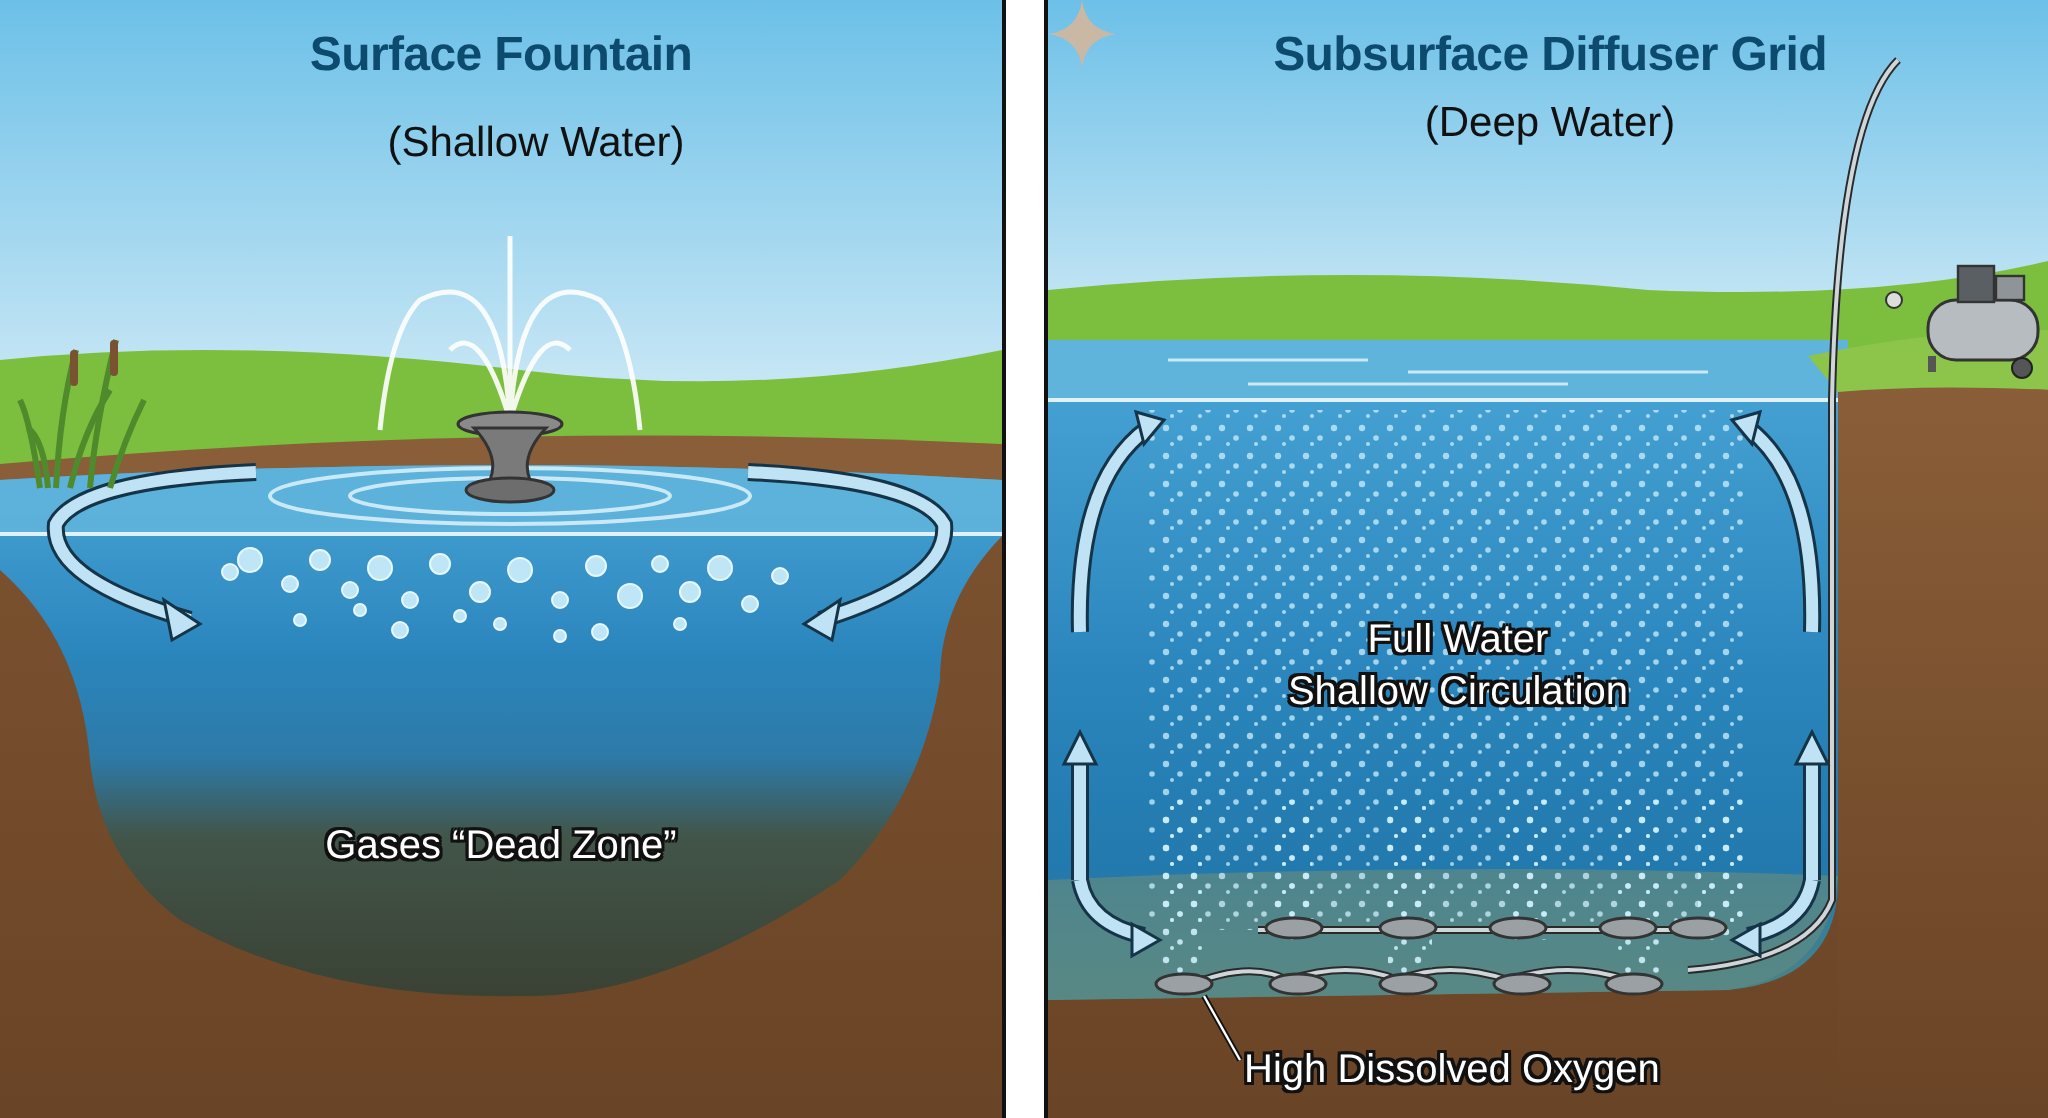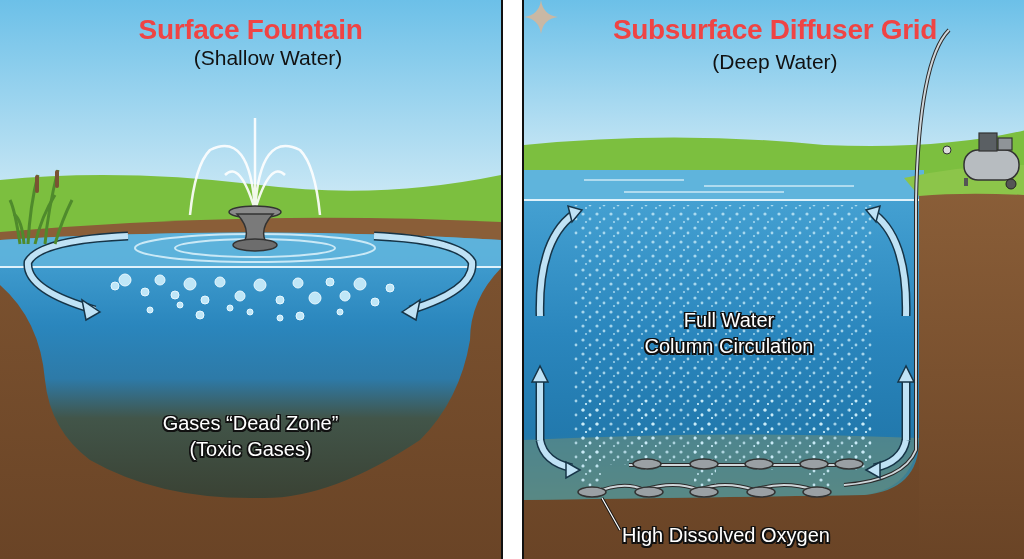--- a/index.html
+++ b/index.html
@@ -1,21 +1,21 @@
 <!DOCTYPE html>
 <html><head>
 <meta charset="utf-8">
 <style>
   html,body{margin:0;padding:0;}
   body{width:1024px;height:559px;overflow:hidden;background:#fff;font-family:"Liberation Sans",sans-serif;position:relative;}
   .panel{position:absolute;top:0;height:559px;overflow:hidden;}
   #left{left:0;width:501px;border-right:2px solid #111;}
   #right{left:522px;width:502px;border-left:2px solid #111;}
   .panel svg{position:absolute;left:0;top:0;}
-  .title{position:absolute;left:0;right:0;text-align:center;font-weight:bold;color:#ef4444;font-size:28px;letter-spacing:-0.3px;}
+  .title{position:absolute;left:0;right:0;text-align:center;font-weight:bold;color:#0c4a6e;font-size:24px;letter-spacing:-0.3px;}
   .subtitle{position:absolute;left:0;right:0;text-align:center;color:#111;font-size:21px;}
   .label{position:absolute;text-align:center;color:#fff;font-size:20px;line-height:26px;
     text-shadow:-1.5px -1.5px 0 #111,1.5px -1.5px 0 #111,-1.5px 1.5px 0 #111,1.5px 1.5px 0 #111,0 1.5px 0 #111,0 -1.5px 0 #111,1.5px 0 0 #111,-1.5px 0 0 #111;}
   #sparkle{position:absolute;right:22px;bottom:22px;width:34px;height:34px;}
 </style>
 </head>
 <body>
 
 <div id="left" class="panel">
   <svg width="501" height="559" viewBox="0 0 501 559">
@@ -108,24 +108,23 @@
         <path d="M255 210 Q240 160 225 175"></path>
         <path d="M255 210 Q270 160 285 175"></path>
         <path d="M255 210 L255 118"></path>
       </g>
       <ellipse cx="255" cy="212" rx="26" ry="6" fill="#8a8a8a" stroke="#333" stroke-width="1.5"></ellipse>
       <path d="M237 214 Q250 228 245 240 L265 240 Q260 228 273 214 Z" fill="#7a7a7a" stroke="#333" stroke-width="1.5"></path>
       <ellipse cx="255" cy="245" rx="22" ry="6" fill="#6d6d6d" stroke="#333" stroke-width="1.5"></ellipse>
     </g>
   </svg>
   <div class="title" style="top:14px;">Surface Fountain</div>
-  <div class="subtitle" style="top:46px;margin-left:35px;">(Shallow Water)</div>
+  <div class="subtitle" style="top:60px;margin-left:35px;">(Shallow Water)</div>
   <div class="label" style="left:0;right:0;top:410px;">
     <div>Gases “Dead Zone”</div>
-    <div>(Toxic Gases)</div>
   </div>
 </div>
 
 <div id="right" class="panel">
   <svg width="502" height="559" viewBox="0 0 502 559">
     <defs>
       <linearGradient id="skyR" x1="0" y1="0" x2="0" y2="1">
         <stop offset="0" stop-color="#6cc0e8"></stop>
           <stop offset="1" stop-color="#d2ebf6"></stop>
       </linearGradient>
@@ -232,21 +231,21 @@
       <rect x="474" y="138" width="14" height="12" fill="#8f9498" stroke="#333" stroke-width="1.2"></rect>
       <circle cx="487" cy="184" r="5" fill="#555" stroke="#222"></circle>
       <rect x="440" y="178" width="4" height="8" fill="#555"></rect>
       <circle cx="423" cy="150" r="4" fill="#ddd" stroke="#333"></circle>
     </g>
   </svg>
   <div class="title" style="top:14px;">Subsurface Diffuser Grid</div>
   <div class="subtitle" style="top:50px;">(Deep Water)</div>
   <div class="label" style="left:0;right:92px;top:307px;">
     <div>Full Water</div>
-    <div>Column Circulation</div>
+    <div>Shallow Circulation</div>
   </div>
   <div class="label" style="left:98px;top:522px;text-align:left;">High Dissolved Oxygen</div>
   <svg id="sparkle" viewBox="0 0 34 34">
     <path d="M17 0 Q19 15 34 17 Q19 19 17 34 Q15 19 0 17 Q15 15 17 0 Z" fill="#c9b8a4"></path>
   </svg>
 </div>
 
 <div style="position:absolute;left:503px;top:0;width:17px;height:559px;background:#fff;"></div>
 
 </body></html>

